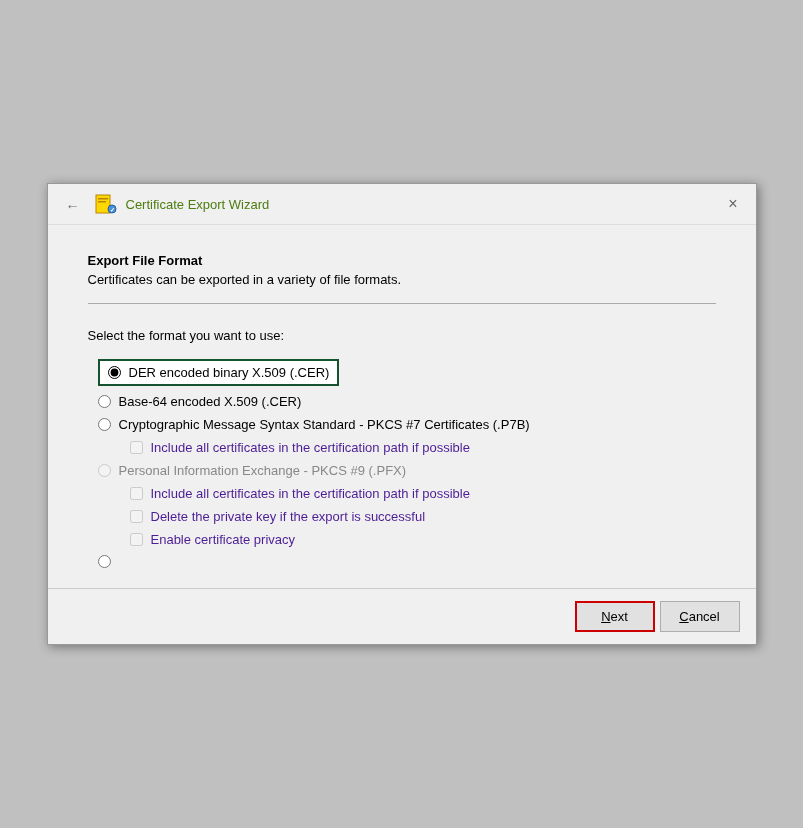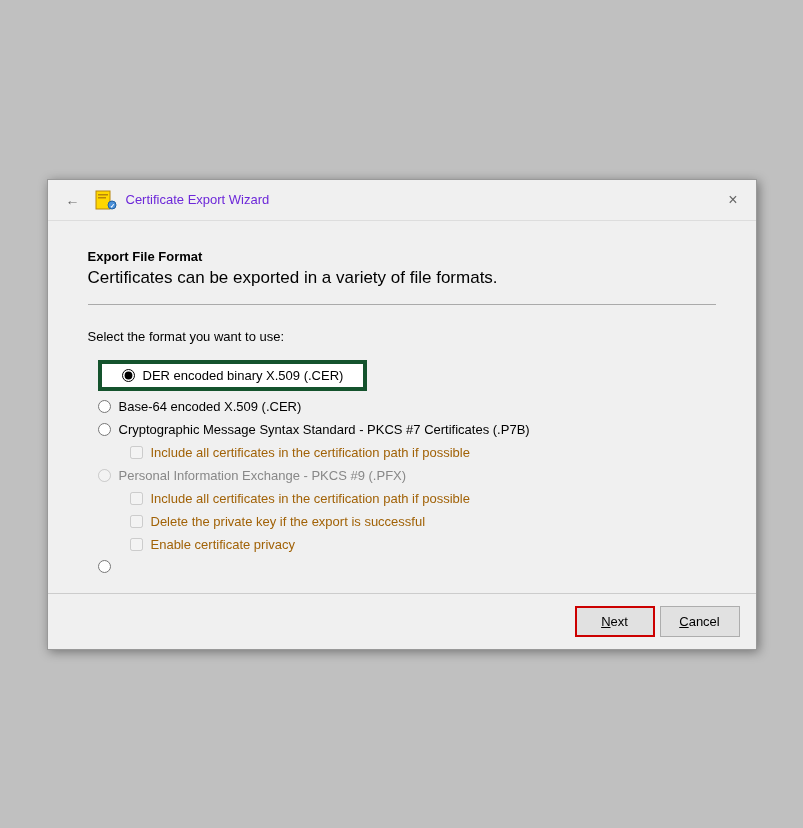--- a/index.html
+++ b/index.html
@@ -46,21 +46,21 @@
       color: #666;
       padding: 2px 6px;
     }
     .cert-icon {
       width: 24px;
       height: 24px;
     }
     .title-text {
       font-size: 13px;
       font-weight: 400;
-      color: #6d28d9;
+      color: #4d7c0f;
     }
     .close-btn {
       background: none;
       border: none;
       cursor: pointer;
       font-size: 16px;
       color: #666;
       padding: 2px 6px;
       line-height: 1;
     }
@@ -70,21 +70,21 @@
     }
     .section-header {
       margin-bottom: 10px;
     }
     .section-title {
       font-weight: 700;
       font-size: 13px;
       color: #000;
     }
     .section-desc {
-      font-size: 17px;
+      font-size: 13px;
       color: #000;
       margin-top: 4px;
     }
     .divider {
       border: none;
       border-top: 1px solid #aaa;
       margin: 16px 0 24px 0;
     }
     .format-label {
       font-size: 13px;
@@ -97,22 +97,22 @@
       gap: 8px;
       padding-left: 10px;
     }
     .radio-option {
       display: flex;
       align-items: center;
       gap: 8px;
       font-size: 13px;
     }
     .radio-option.selected-box {
-      border: 4px solid #14532d;
-      padding: 4px 20px;
+      border: 2px solid #14532d;
+      padding: 4px 8px;
       display: inline-flex;
       width: fit-content;
       background: white;
     }
     .radio-option input[type="radio"] {
       margin: 0;
       cursor: pointer;
       accent-color: #000;
     }
     .radio-option label {
@@ -126,21 +126,21 @@
       cursor: default;
     }
     .checkbox-option {
       display: flex;
       align-items: center;
       gap: 8px;
       font-size: 13px;
       padding-left: 32px;
     }
     .checkbox-option.disabled label {
-      color: #a16207;
+      color: #4c1d95;
     }
     .checkbox-option input[type="checkbox"] {
       margin: 0;
       cursor: default;
     }
     .footer {
       background: #f0f0f0;
       border-top: 1px solid #ccc;
       padding: 12px 16px;
       display: flex;

